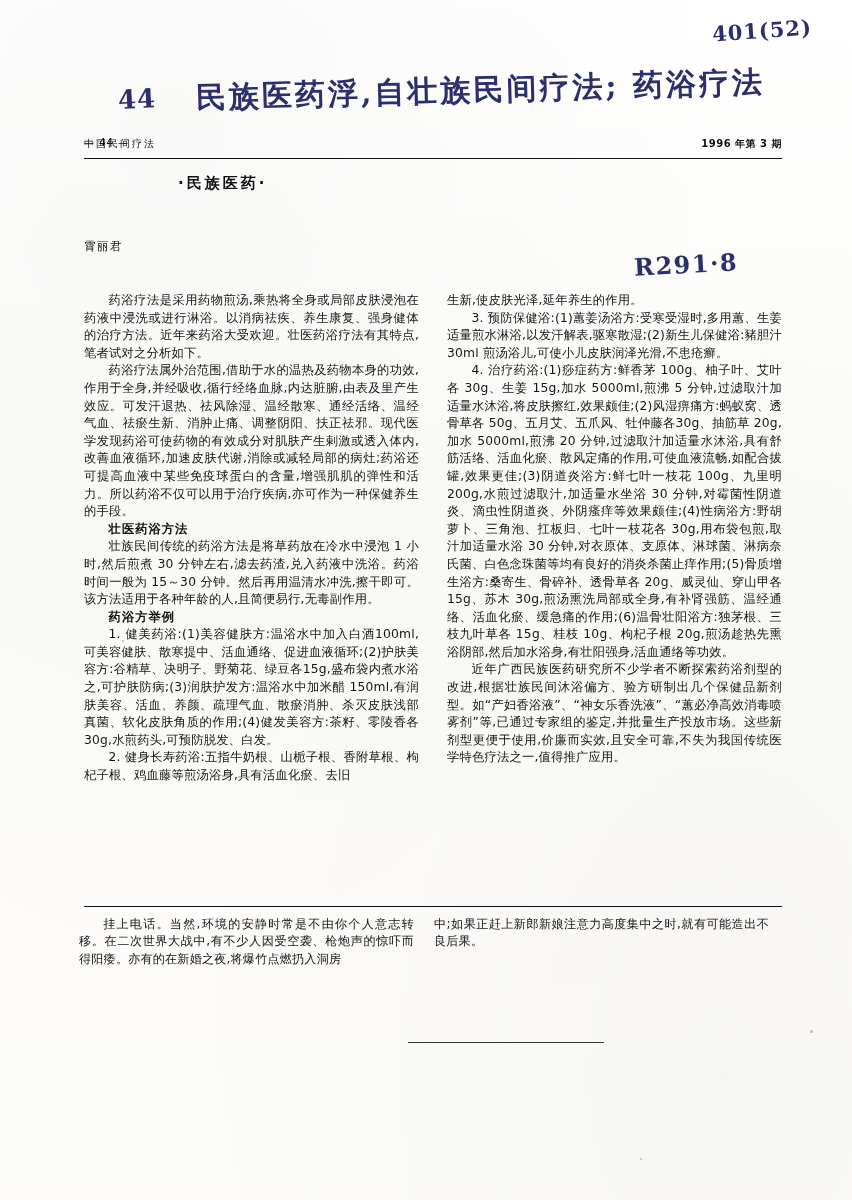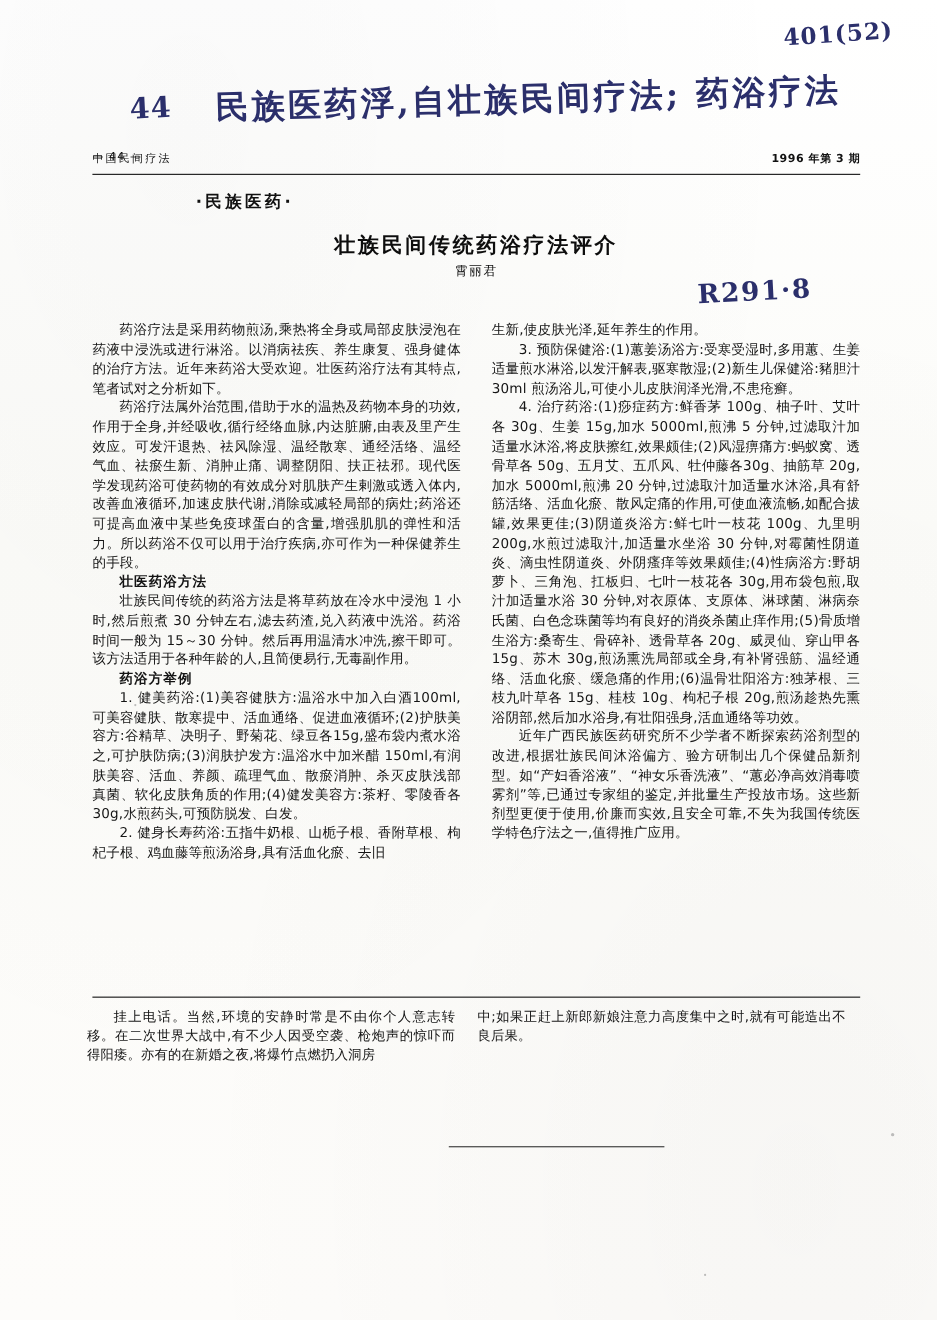--- a/index.html
+++ b/index.html
@@ -122,21 +122,20 @@
     text-align: center;
     font-size: 19px;
     font-weight: 700;
     letter-spacing: 2.5px;
     color: #0d0d0d;
   }
   #article-author {
     position: absolute;
     left: 84px; right: 70px;
     top: 239px;
-    text-align: center;
     font-size: 11.5px;
     letter-spacing: 1.5px;
     color: #111;
   }
   #article-affiliation {
     position: absolute;
     left: 84px; right: 70px;
     top: 265px;
     text-align: center;
     font-size: 12px;
@@ -222,21 +221,20 @@
 
   <div class="runhead">
     <span class="rh-left">— 44 —</span>
     <span class="rh-center">中国民间疗法</span>
     <span class="rh-right">1996 年第 3 期</span>
   </div>
   <div class="rule"></div>
 
   <div id="section-kicker">·民族医药·</div>
 
-  <div id="article-title">壮族民间传统药浴疗法评介</div>
   <div id="article-author">霄丽君</div>
 
   <div class="body-cols">
     <div class="col" id="col-left">
         <p class="indent">药浴疗法是采用药物煎汤,乘热将全身或局部皮肤浸泡在药液中浸洗或进行淋浴。以消病祛疾、养生康复、强身健体的治疗方法。近年来药浴大受欢迎。壮医药浴疗法有其特点,笔者试对之分析如下。</p>
         <p class="indent">药浴疗法属外治范围,借助于水的温热及药物本身的功效,作用于全身,并经吸收,循行经络血脉,内达脏腑,由表及里产生效应。可发汗退热、祛风除湿、温经散寒、通经活络、温经气血、祛瘀生新、消肿止痛、调整阴阳、扶正祛邪。现代医学发现药浴可使药物的有效成分对肌肤产生剌激或透入体内,改善血液循环,加速皮肤代谢,消除或减轻局部的病灶;药浴还可提高血液中某些免疫球蛋白的含量,增强肌肌的弹性和活力。所以药浴不仅可以用于治疗疾病,亦可作为一种保健养生的手段。</p>
         <p class="heading">壮医药浴方法</p>
         <p class="indent">壮族民间传统的药浴方法是将草药放在冷水中浸泡 1 小时,然后煎煮 30 分钟左右,滤去药渣,兑入药液中洗浴。药浴时间一般为 15～30 分钟。然后再用温清水冲洗,擦干即可。该方法适用于各种年龄的人,且简便易行,无毒副作用。</p>
         <p class="heading">药浴方举例</p>
         <p class="indent">1. 健美药浴:(1)美容健肤方:温浴水中加入白酒100ml,可美容健肤、散寒提中、活血通络、促进血液循环;(2)护肤美容方:谷精草、决明子、野菊花、绿豆各15g,盛布袋内煮水浴之,可护肤防病;(3)润肤护发方:温浴水中加米醋 150ml,有润肤美容、活血、养颜、疏理气血、散瘀消肿、杀灭皮肤浅部真菌、软化皮肤角质的作用;(4)健发美容方:茶籽、零陵香各 30g,水煎药头,可预防脱发、白发。</p>

